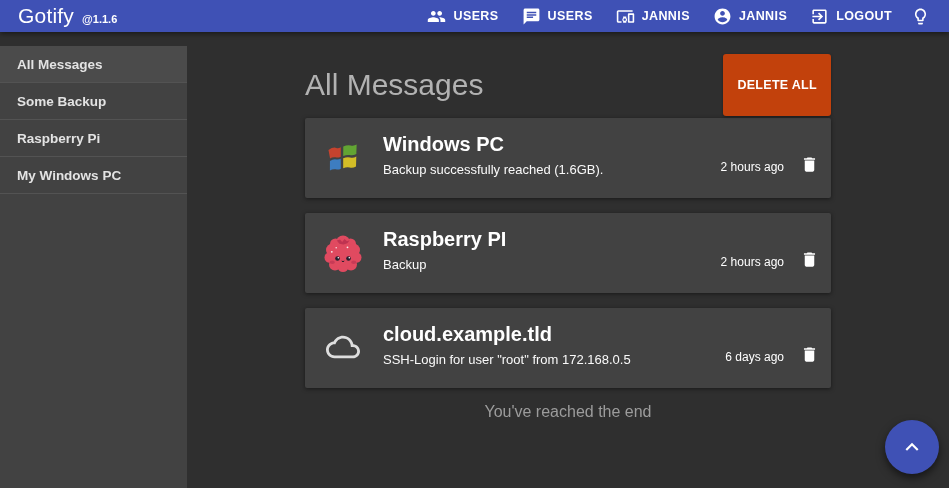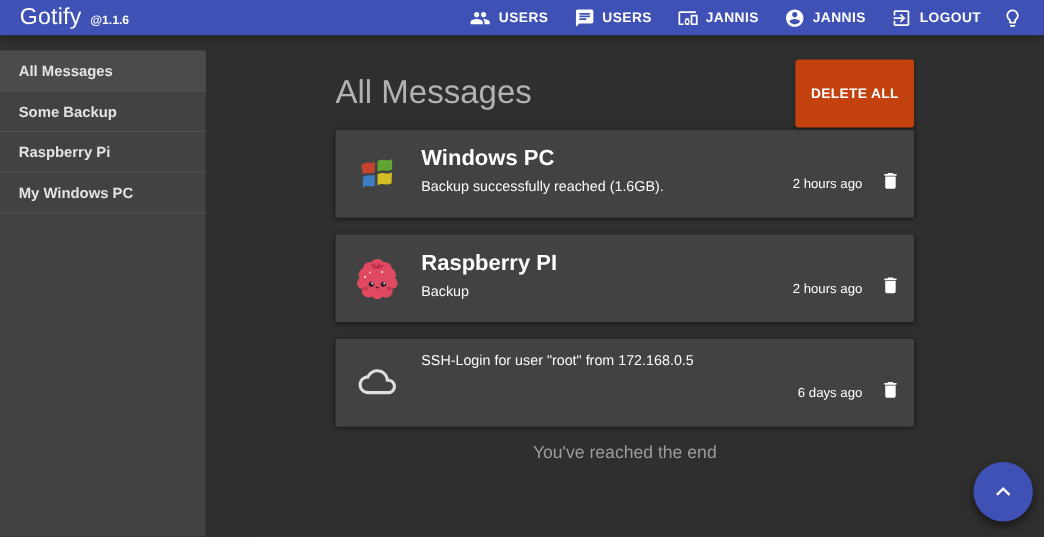--- a/index.html
+++ b/index.html
@@ -224,20 +224,21 @@
         </div>
       </div>
 
       <div class="card">
         <div class="card-icon">
           <svg viewBox="0 0 24 24" style="padding:3px 0;" fill="#dedede">
             <path d="M19.35 10.04C18.67 6.59 15.64 4 12 4 9.11 4 6.6 5.64 5.35 8.04 2.34 8.36 0 10.91 0 14c0 3.31 2.69 6 6 6h13c2.76 0 5-2.24 5-5 0-2.64-2.05-4.78-4.65-4.96zM19 18H6c-2.21 0-4-1.79-4-4s1.79-4 4-4h.71C7.37 7.69 9.48 6 12 6c3.04 0 5.5 2.46 5.5 5.5v.5H19c1.66 0 3 1.34 3 3s-1.34 3-3 3z"></path>
           </svg>
         </div>
         <div class="card-text">
+          <div class="card-title">cloud.example.tld</div>
           <div class="card-desc">SSH-Login for user "root" from 172.168.0.5</div>
         </div>
         <div class="card-right">
           <span class="card-time">6 days ago</span>
           <button class="trash-btn">
             <svg viewBox="0 0 24 24">
                 <path d="M6 19c0 1.1.9 2 2 2h8c1.1 0 2-.9 2-2V7H6v12zM19 4h-3.5l-1-1h-5l-1 1H5v2h14V4z"></path>
               </svg>
           </button>
         </div>

